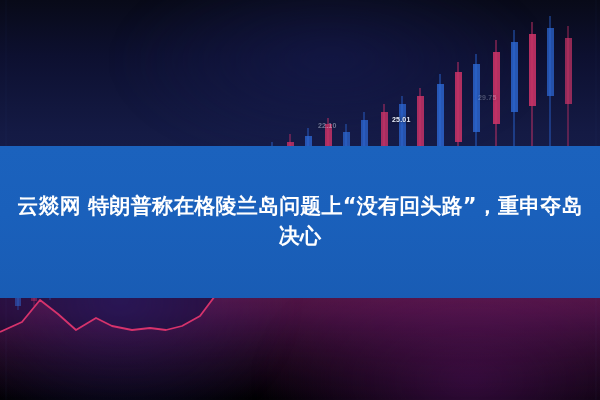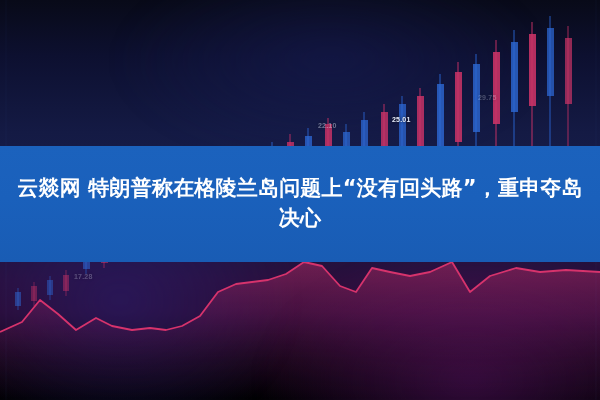--- a/index.html
+++ b/index.html
@@ -75,21 +75,21 @@
   }
   .data-label.dim   { opacity: 0.42; }
   .data-label.faint { opacity: 0.26; }
 
   
   .headline-band {
     position: absolute;
     left: 0;
     top: 146px;
     width: 600px;
-    height: 116px;
+    height: 152px;
     background: linear-gradient(180deg, #1b62bd 0%, #1a60bb 45%, #195cb4 100%);
     display: flex;
     align-items: center;
     justify-content: center;
   }
   .headline-text {
     margin: 0;
     padding: 0 14px;
     color: #ffffff;
     font-family: "DejaVu Sans", "Liberation Sans", sans-serif;

